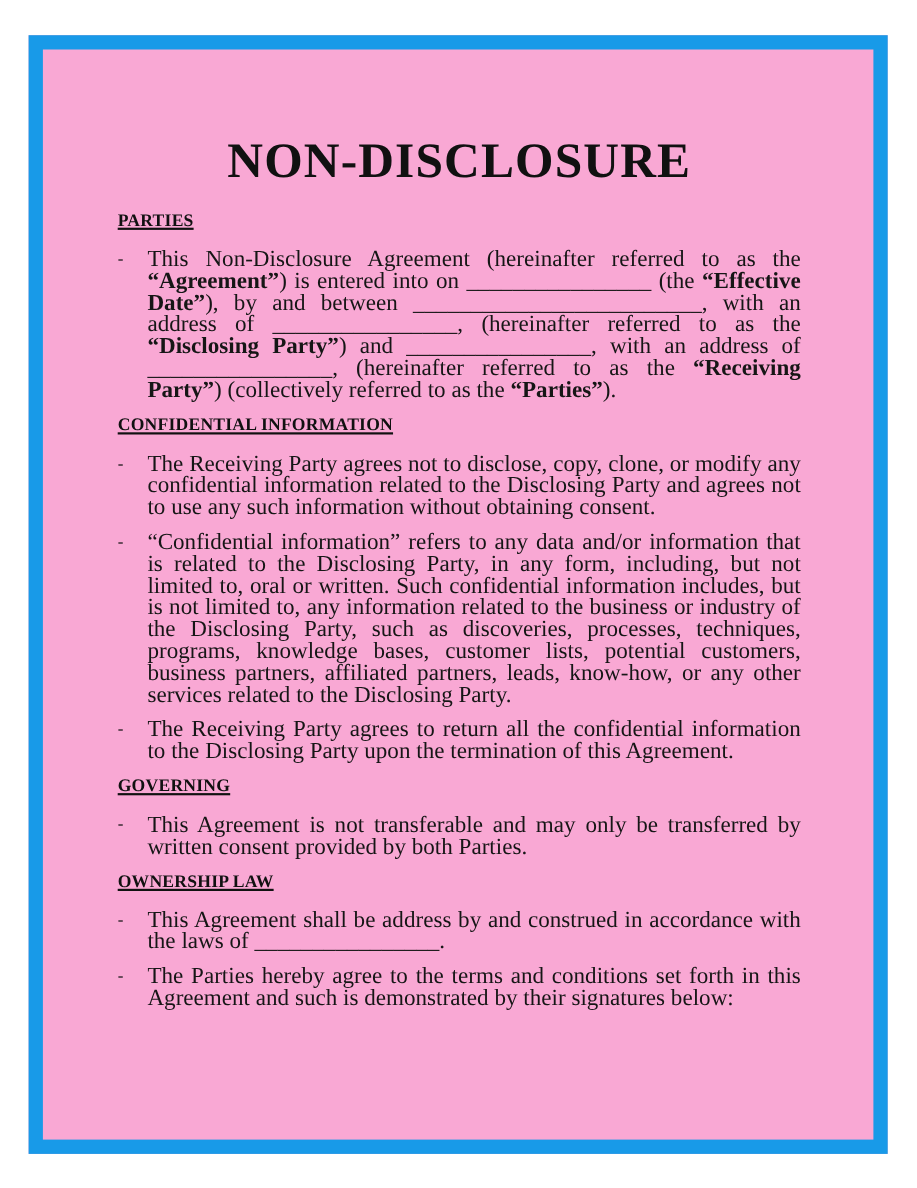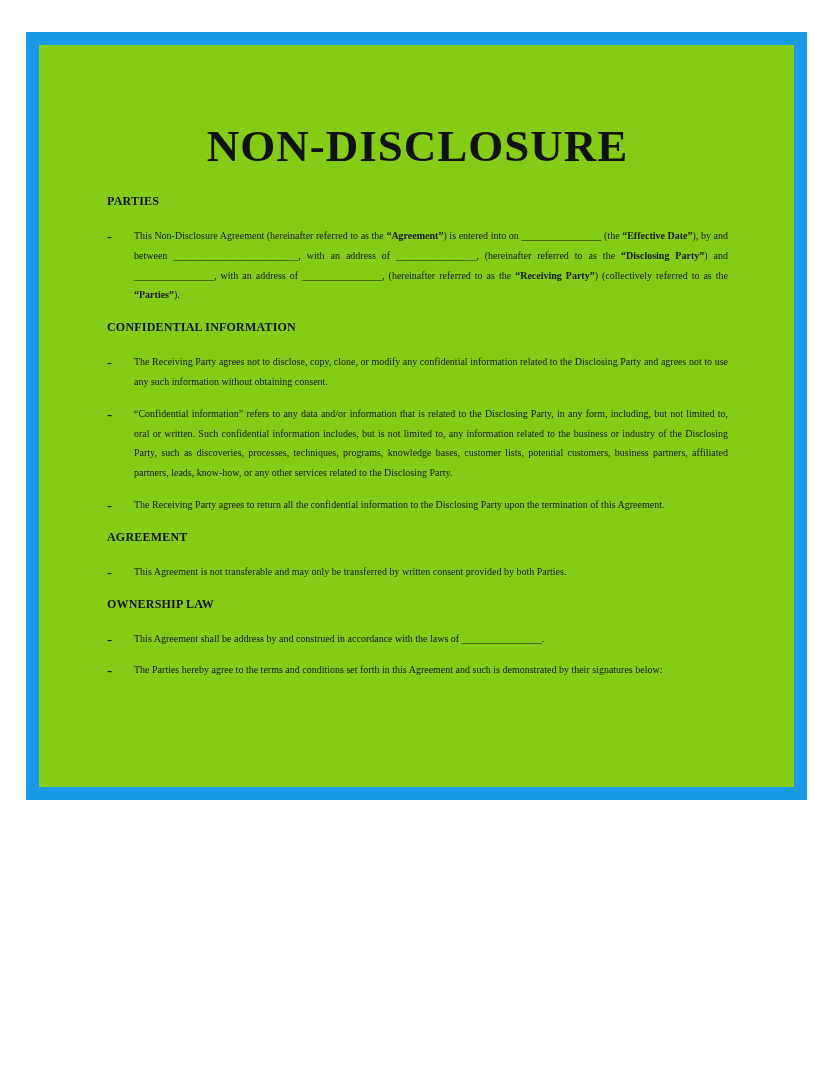--- a/index.html
+++ b/index.html
@@ -16,61 +16,62 @@
     width: 834px;
     height: 1080px;
     background: #ffffff;
     overflow: hidden;
   }
   .frame {
     position: absolute;
     left: 26px;
     top: 32px;
     width: 781px;
-    height: 768px;
+    height: 1017px;
     box-sizing: border-box;
     border: 13px solid #189ae8;
-    background: #84cc16;
+    background: #f9a8d4;
   }
   .content {
     box-sizing: border-box;
     padding: 73px 66px 0 68px;
   }
   .doc-title {
     text-align: center;
     font-weight: bold;
     font-size: 45px;
     line-height: 57px;
     letter-spacing: 1px;
     color: #111111;
     margin: 0 0 16px 0;
   }
   .section-heading {
-    font-size: 12px;
+    font-size: 16px;
     line-height: 20px;
     font-weight: bold;
     letter-spacing: 0.2px;
     color: #111111;
+    text-decoration: underline;
     text-underline-offset: 2px;
     text-decoration-thickness: 1.5px;
     margin: 12px 0 15px 0;
   }
   .bullet {
     display: flex;
     margin: 0 0 12px 0;
   }
   .dash {
     flex: none;
     width: 27px;
     font-size: 15.4px;
     line-height: 19.8px;
   }
   .btext {
     flex: 1;
-    font-size: 10px;
+    font-size: 21px;
     line-height: 19.8px;
     text-align: justify;
     color: #161616;
   }
   .btext b { font-weight: bold; }
 </style>
 </head>
 <body>
 
 <div class="page-wrap">
@@ -107,21 +108,21 @@
   <div class="section">
     <div>
               <div class="bullet">
                 <span class="dash">-</span>
                 <div class="btext"><span>The Receiving Party agrees to return all the confidential information to the Disclosing Party upon the termination of this Agreement.</span></div>
               </div>
             </div>
   </div>
 
   <div class="section">
-    <h2 class="section-heading">AGREEMENT</h2>
+    <h2 class="section-heading">GOVERNING</h2>
     <div>
               <div class="bullet">
                 <span class="dash">-</span>
                 <div class="btext"><span>This Agreement is not transferable and may only be transferred by written consent provided by both Parties.</span></div>
               </div>
             </div>
   </div>
 
   <div class="section">
     <h2 class="section-heading">OWNERSHIP LAW</h2>

